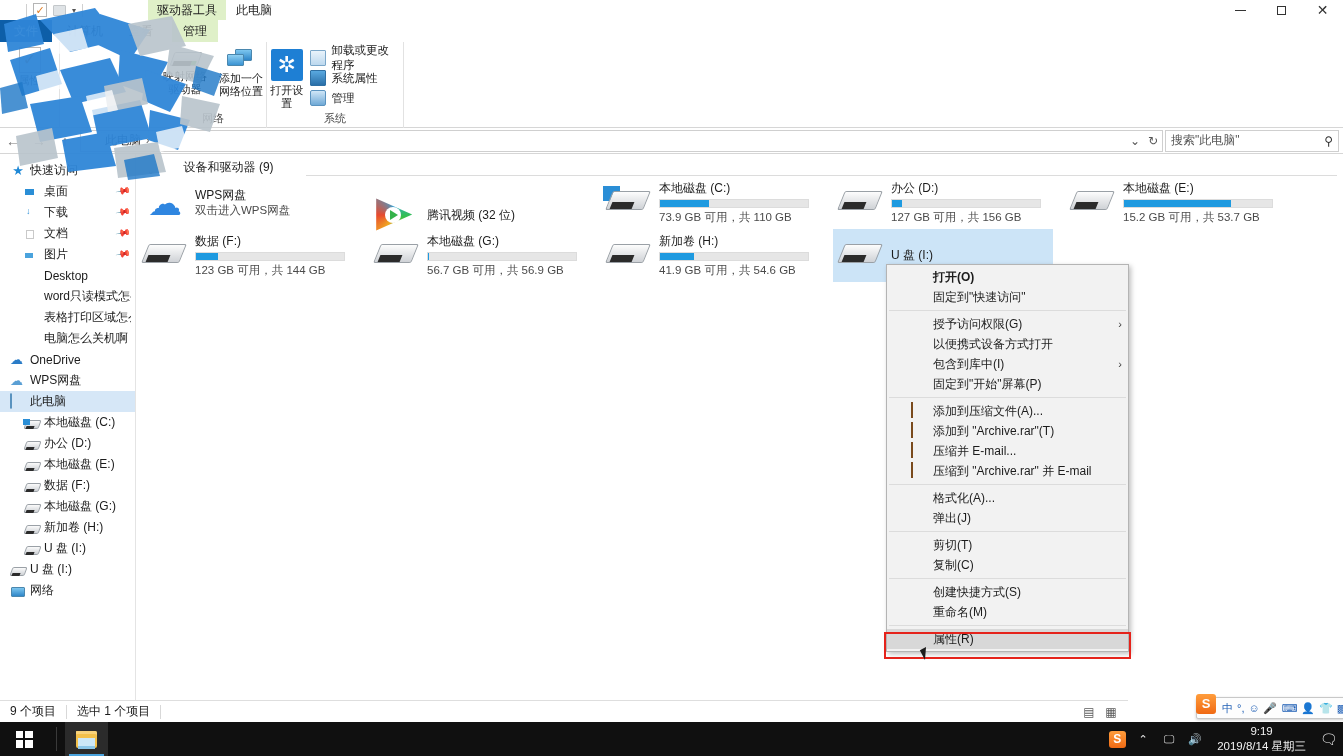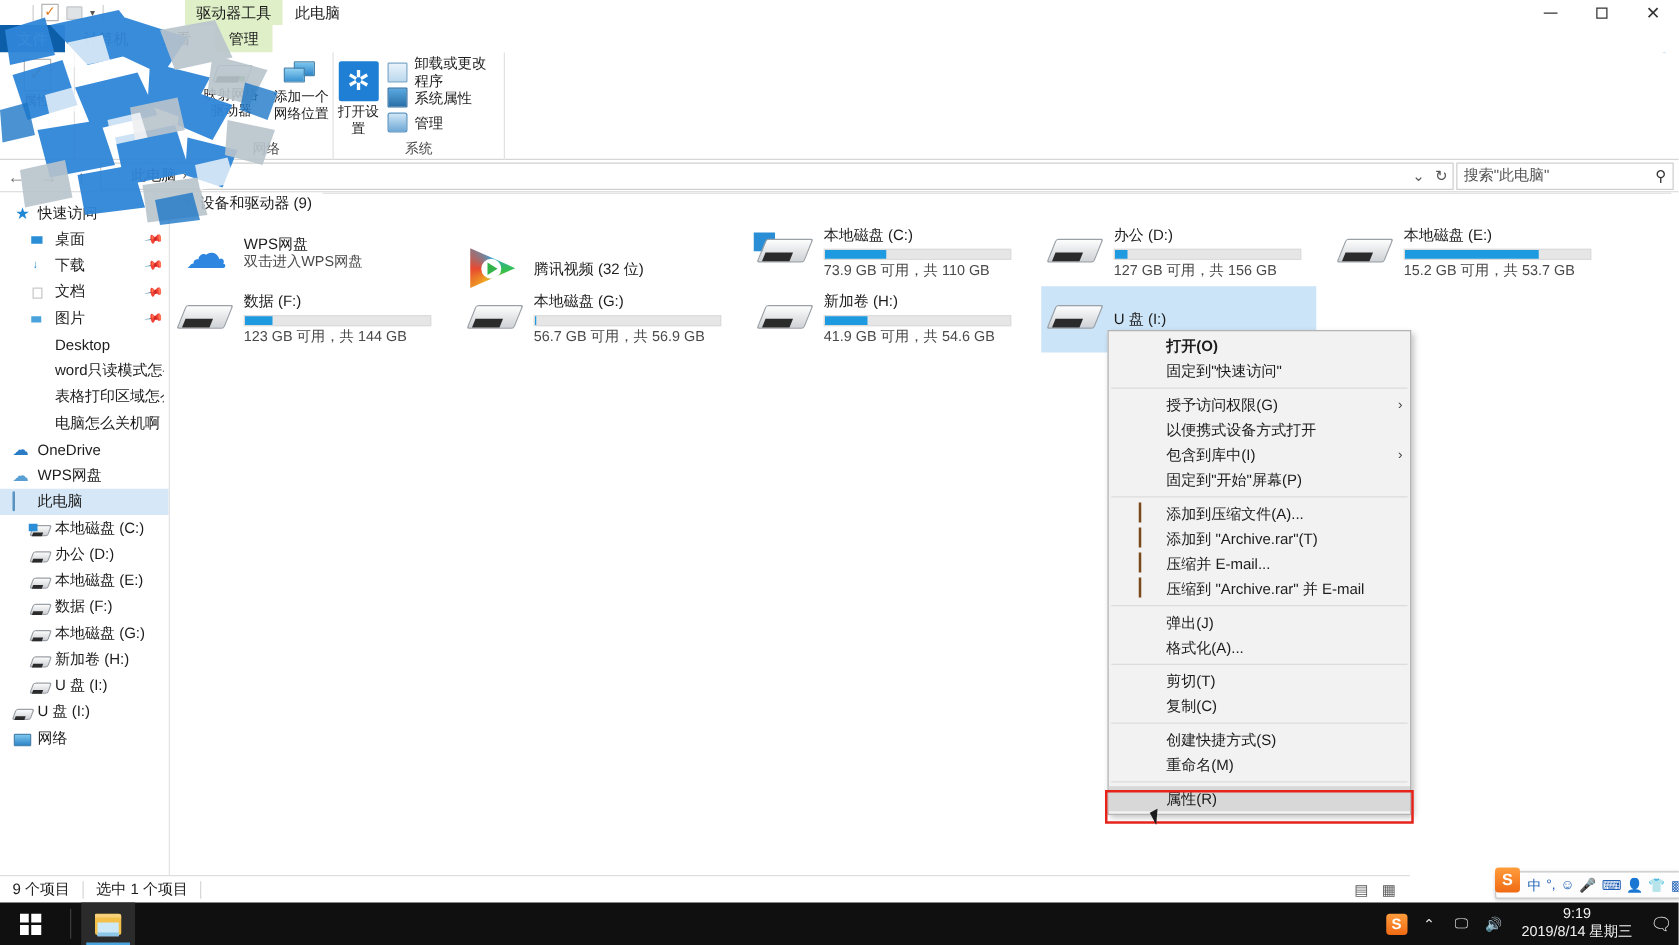--- a/index.html
+++ b/index.html
@@ -205,22 +205,22 @@
   .ic-net { color: #2a7cc7; font-size: 12px; line-height: 16px; }
   .ic-net::before { content:""; position:absolute; left:1px; top:4px; width:12px; height:8px;
     background: linear-gradient(#7cc6ef,#2f86c8); border:1px solid #4a87ae; border-radius:1px; }
 
   
   .content {
     position: absolute; left: 137px; top: 154px; width: 1206px; height: 546px;
     background: #ffffff; overflow: hidden;
   }
   .group-head {
-    display: flex; align-items: flex-start; height: 22px; padding-left: 10px;
-    font-size: 12px; color: #1c1c1c;
+    display: flex; align-items: flex-end; height: 22px; padding-left: 10px;
+    font-size: 12px; color: #1c1c1c; gap: 24px;
   }
   .group-chev { font-size: 9px; color: #6b6b6b; margin-right: 5px; }
   .group-line { flex: 1; height: 1px; background: #dcdcdc; margin-left: 8px; margin-right: 6px; }
 
   .tilegrid { position: relative; padding-left: 10px; }
   .tile {
     position: absolute; width: 220px; height: 53px; display: flex; align-items: center;
     padding: 4px 4px; cursor: default;
   }
   .tile.selected { background: #cce4f7; }
@@ -717,25 +717,25 @@
         <span class="ci"><span class="rar-ico"></span></span>
         <span class="label">压缩并 E-mail...</span>
       </div>
       <div class="ctxitem">
         <span class="ci"><span class="rar-ico"></span></span>
         <span class="label">压缩到 "Archive.rar" 并 E-mail</span>
       </div>
       <div class="ctxsep"></div>
       <div class="ctxitem">
         <span class="ci blank"></span>
+        <span class="label">格式化(A)...</span>
+      </div>
+      <div class="ctxitem">
+        <span class="ci blank"></span>
         <span class="label">弹出(J)</span>
-      </div>
-      <div class="ctxitem">
-        <span class="ci blank"></span>
-        <span class="label">格式化(A)...</span>
       </div>
       <div class="ctxsep"></div>
       <div class="ctxitem">
         <span class="ci blank"></span>
         <span class="label">剪切(T)</span>
       </div>
       <div class="ctxitem">
         <span class="ci blank"></span>
         <span class="label">复制(C)</span>
       </div>

